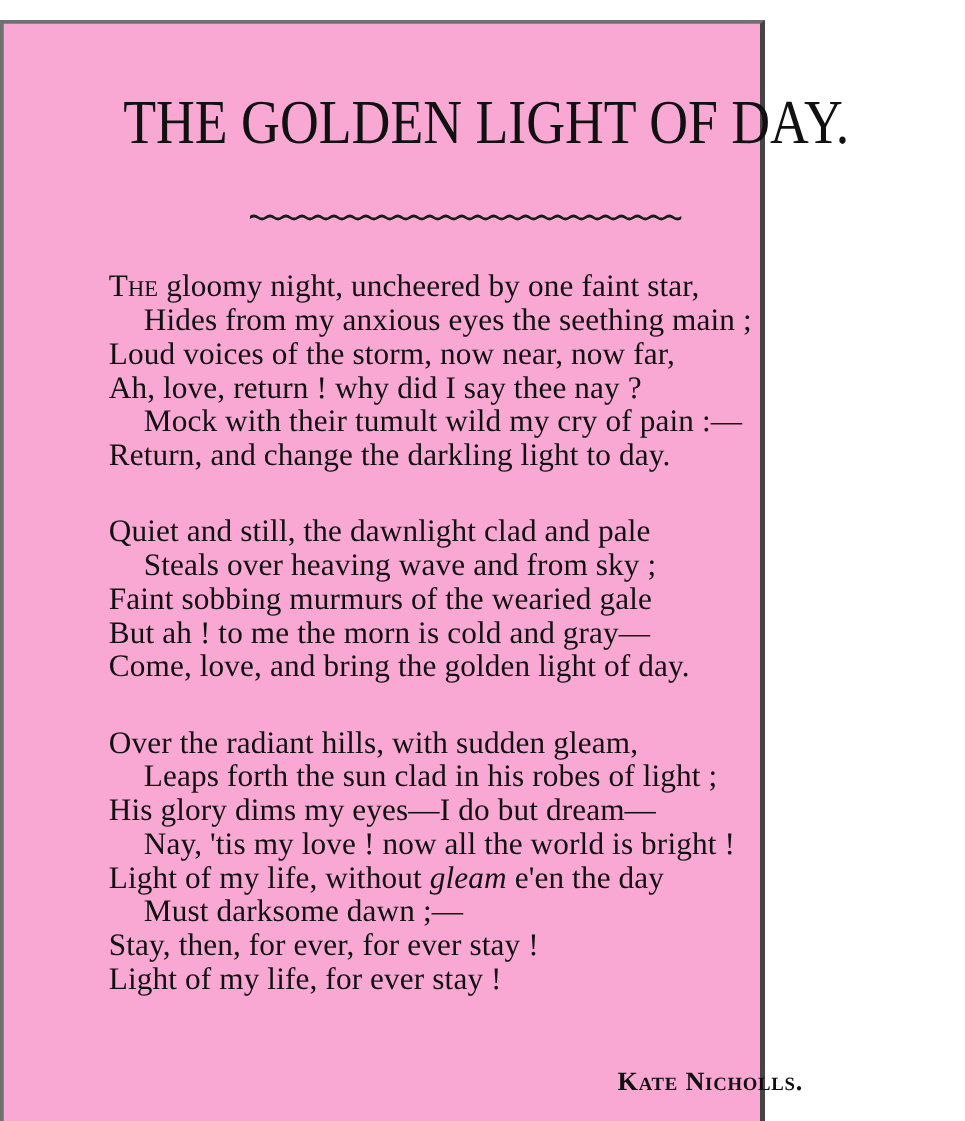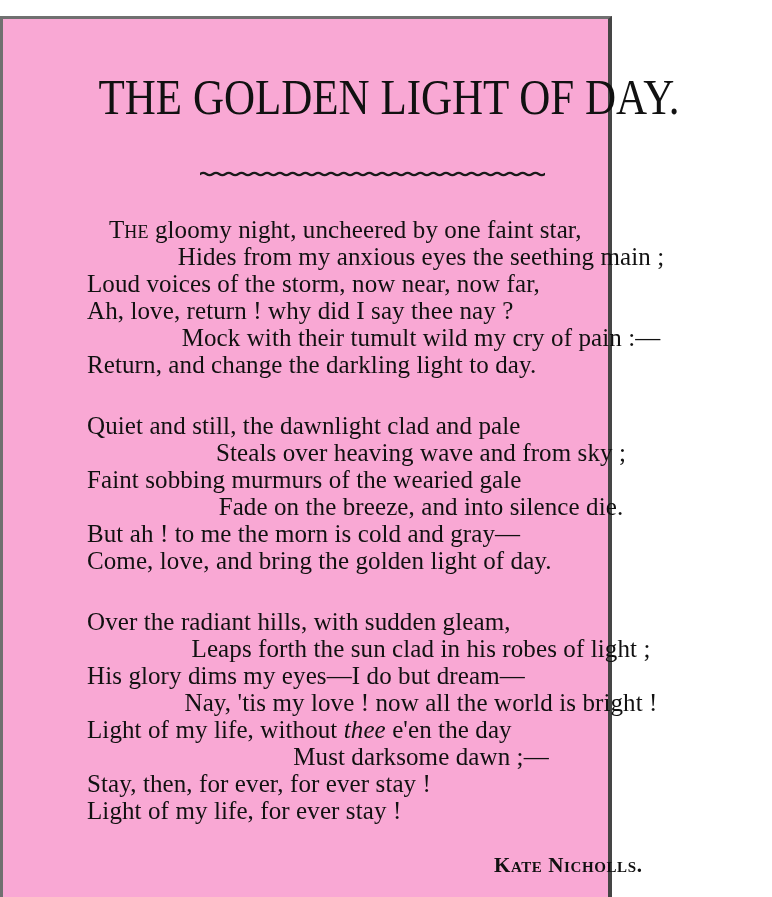--- a/index.html
+++ b/index.html
@@ -62,25 +62,23 @@
       margin: 0 0 34px 0;
     }
     .line {
       height: 27px;
       line-height: 27px;
       white-space: nowrap;
       letter-spacing: 0.1px;
     }
     .line.indent {
       padding-left: 28px;
-      text-align: center;
     }
     .smallcaps {
       font-variant: small-caps;
-      margin-left: 22px;
     }
     .line em {
       font-style: italic;
     }
     .author {
       position: absolute;
       left: 491px;
       top: 833px;
       font-family: "Liberation Serif", "DejaVu Serif", serif;
       font-size: 21px;
@@ -111,31 +109,30 @@
       <div class="line">Loud voices of the storm, now near, now far,</div>
       <div class="line">Ah, love, return ! why did I say thee nay ?</div>
       <div class="line indent">Mock with their tumult wild my cry of pain :—</div>
       <div class="line">Return, and change the darkling light to day.</div>
     </div>
 
     <div class="stanza">
       <div class="line">Quiet and still, the dawnlight clad and pale</div>
       <div class="line indent">Steals over heaving wave and from sky ;</div>
       <div class="line">Faint sobbing murmurs of the wearied gale</div>
-      <div class="line indent">Fade on the breeze, and into silence die.</div>
       <div class="line">But ah ! to me the morn is cold and gray—</div>
       <div class="line">Come, love, and bring the golden light of day.</div>
     </div>
 
     <div class="stanza">
       <div class="line">Over the radiant hills, with sudden gleam,</div>
       <div class="line indent">Leaps forth the sun clad in his robes of light ;</div>
       <div class="line">His glory dims my eyes—I do but dream—</div>
       <div class="line indent">Nay, 'tis my love ! now all the world is bright !</div>
-      <div class="line"><span>Light of my life, without </span><em>thee</em><span> e'en the day</span></div>
+      <div class="line"><span>Light of my life, without </span><em>gleam</em><span> e'en the day</span></div>
       <div class="line indent">Must darksome dawn ;—</div>
       <div class="line">Stay, then, for ever, for ever stay !</div>
       <div class="line">Light of my life, for ever stay !</div>
     </div>
 
   </div>
 
   <div class="author">Kate Nicholls.</div>
 
 </div>

